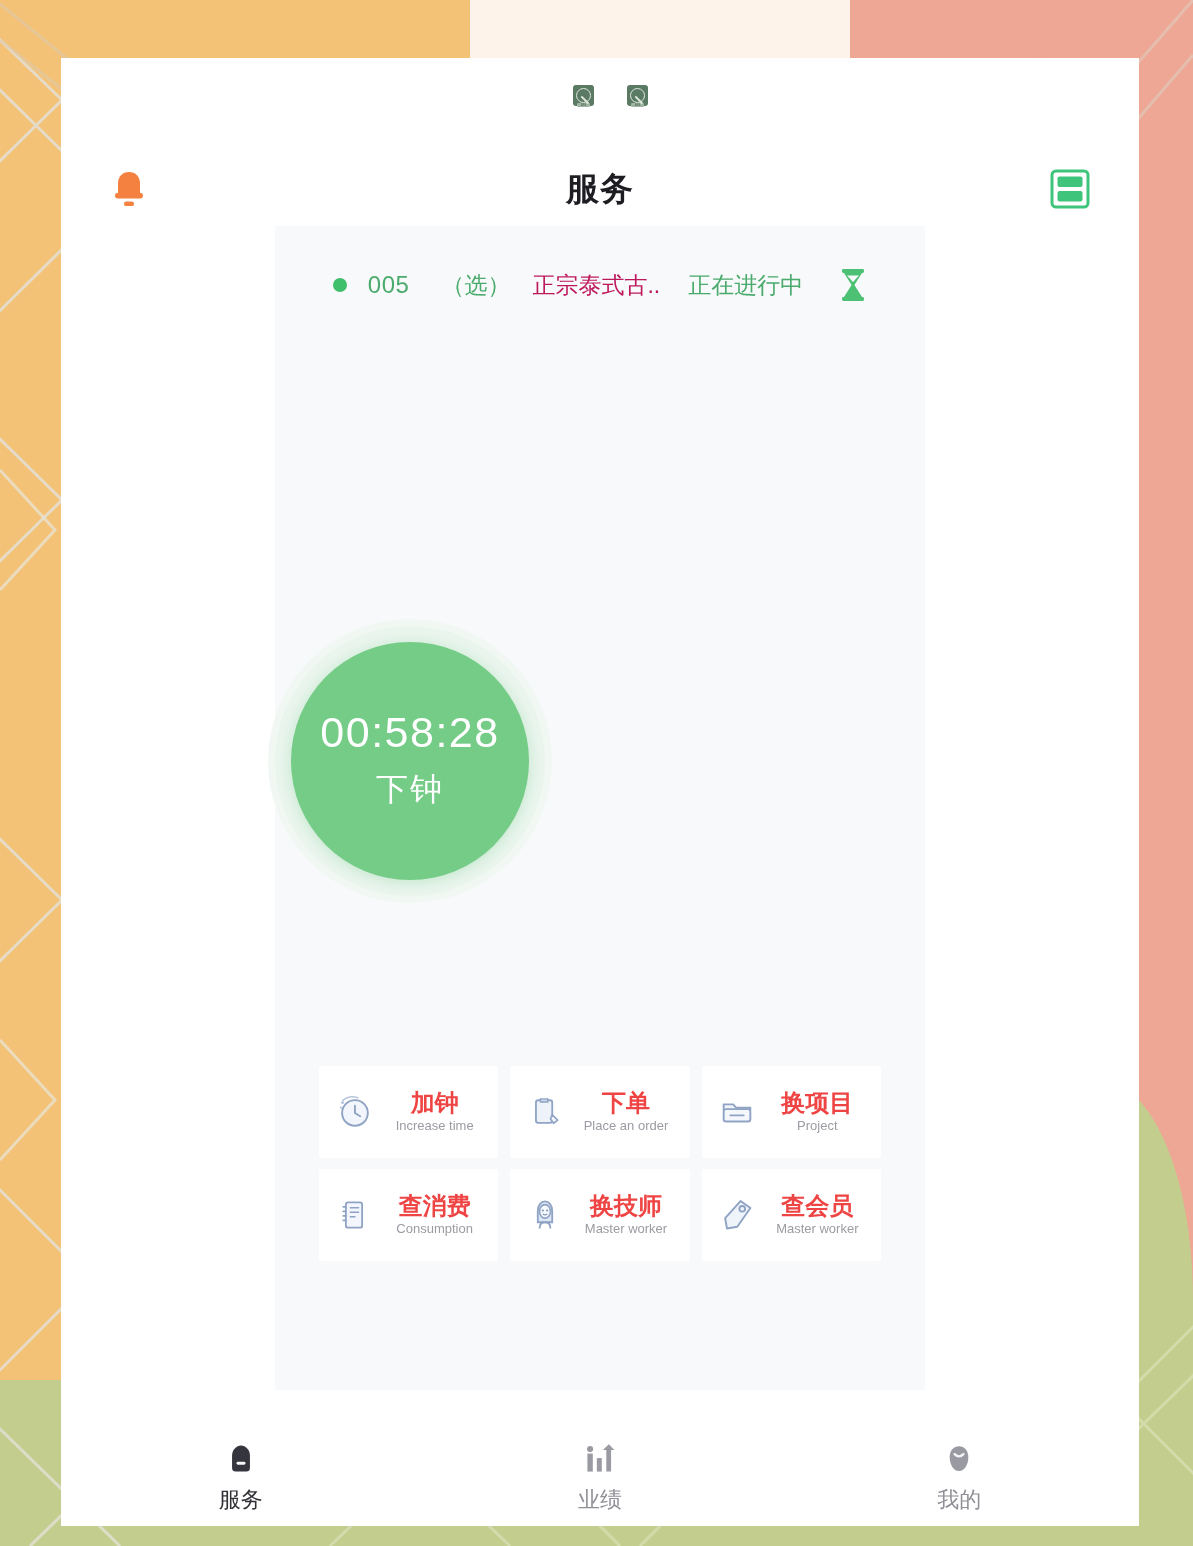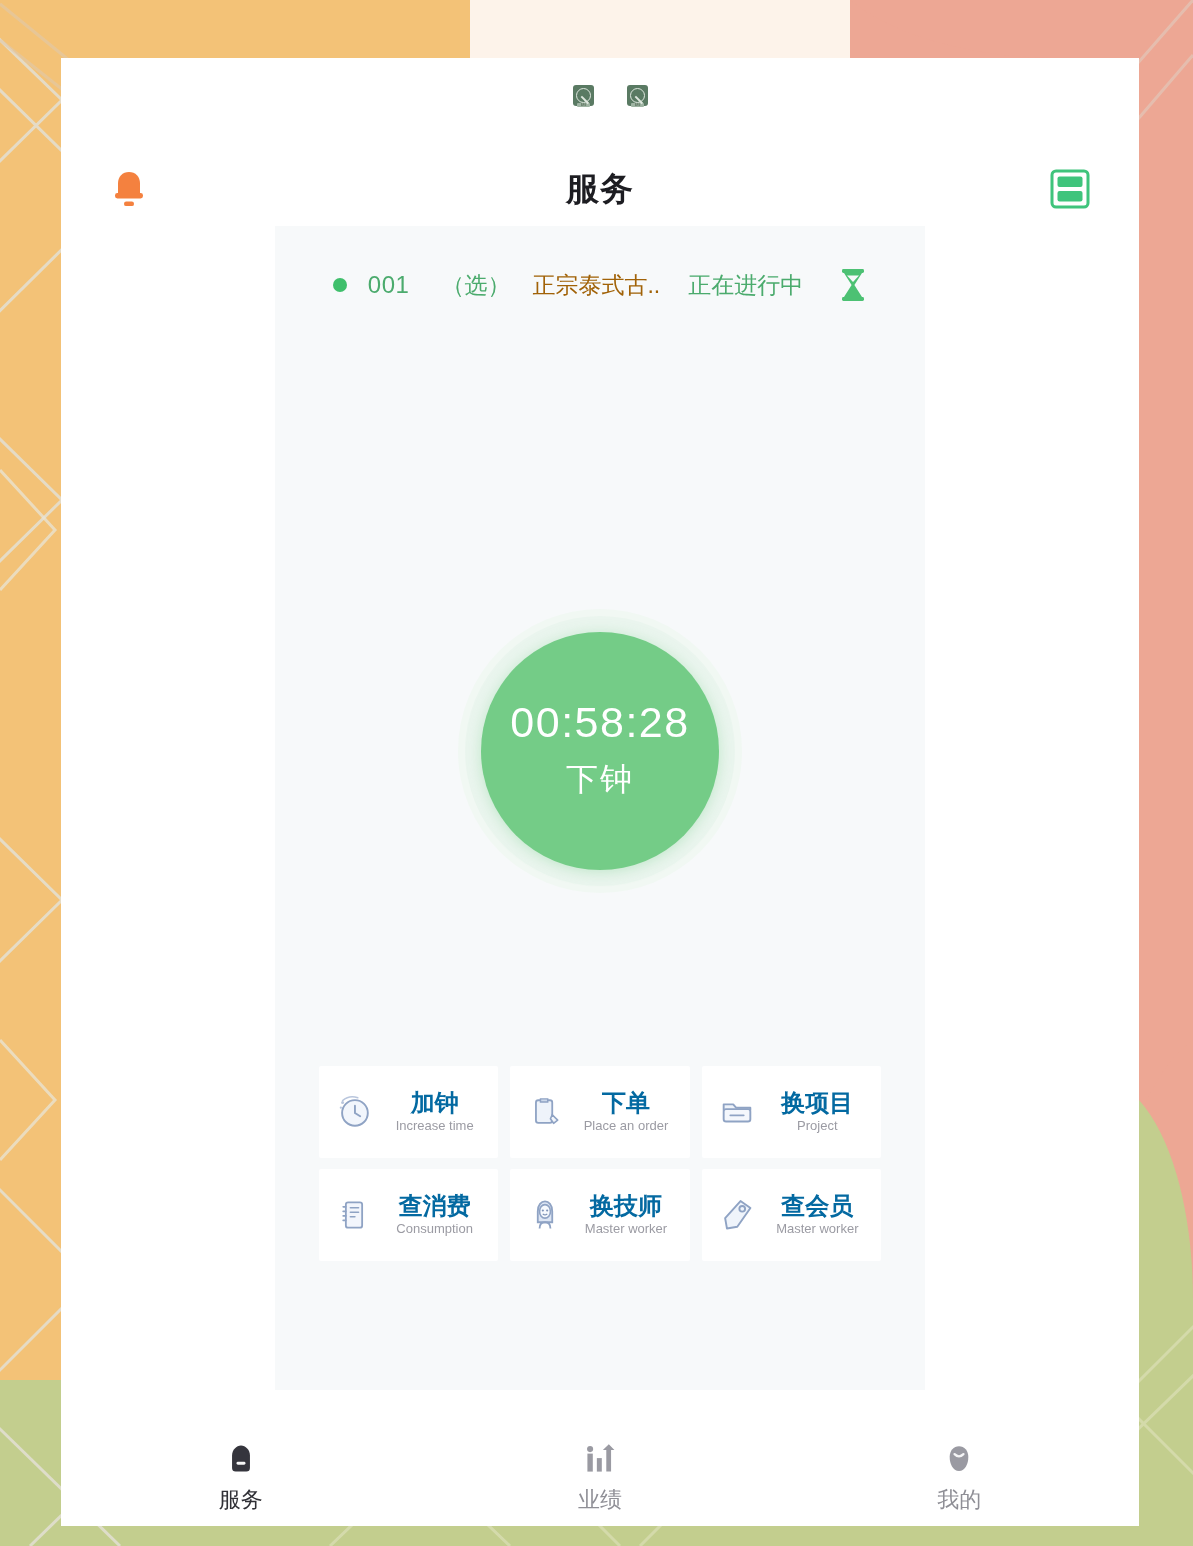--- a/index.html
+++ b/index.html
@@ -92,28 +92,28 @@
     display:flex; align-items:center; justify-content:center;
     gap:0;
     font-size:23px; color:#4aa86a;
   }
   .dot {
     width:14px; height:14px; border-radius:50%;
     background:#3fbf6b; margin-right:21px;
   }
   .os-num { color:#4bab6d; font-size:24px; margin-right:32px; letter-spacing:.5px;}
   .os-tag { color:#4bab6d; font-size:23px; margin-right:22px; }
-  .os-name{ color:#a16207; font-size:23px; margin-right:28px; }
+  .os-name{ color:#be185d; font-size:23px; margin-right:28px; }
   .os-state{ color:#4bab6d; font-size:23px; margin-right:36px;}
   .hourglass { width:28px; height:34px; }
 
   
   .timer-wrap {
-    position:absolute; left:0; right:0; top:390px;
-    display:flex; justify-content:center;
+    position:absolute; left:0; right:0; top:400px;
+    display:flex; justify-content:flex-start;
   }
   .timer-glow {
     width:270px; height:270px; border-radius:50%;
     background:#eaf5ee;
     display:flex; align-items:center; justify-content:center;
     box-shadow:0 0 0 7px #f1f8f3;
   }
   .timer {
     width:238px; height:238px; border-radius:50%;
     background:#74cc87;
@@ -146,21 +146,21 @@
     cursor:pointer;
     border-radius:2px;
   }
   .card-icon {
     width:42px; height:42px; flex:0 0 42px;
     margin-right:6px;
     display:flex; align-items:center; justify-content:center;
   }
   .card-txt { flex:1; text-align:center; padding-right:4px; }
   .card-cn {
-    font-size:24px; font-weight:700; color:#0369a1; line-height:1.1;
+    font-size:24px; font-weight:700; color:#ef4444; line-height:1.1;
     white-space:nowrap;
   }
   .card-en {
     font-size:13px; color:#9b9ba3; margin-top:9px; white-space:nowrap;
   }
 
   
   .tabbar {
     position:absolute; left:0; bottom:0;
     width:100%; height:96px;
@@ -256,21 +256,21 @@
         <rect x="8.5" y="8.5" width="25" height="10.5" rx="2" fill="#3fc47c"></rect>
         <rect x="8.5" y="23" width="25" height="10.5" rx="2" fill="#3fc47c"></rect>
       </svg>
     </div>
   </div>
 
   <div class="panel">
 
     <div class="order-strip">
       <span class="dot"></span>
-      <span class="os-num">001</span>
+      <span class="os-num">005</span>
       <span class="os-tag">（选）</span>
       <span class="os-name">正宗泰式古..</span>
       <span class="os-state">正在进行中</span>
       <span class="hourglass">
         <svg viewBox="0 0 28 34" width="28" height="34">
           <rect x="3" y="1" width="22" height="4" rx="1.4" fill="#4cc173"></rect>
           <rect x="3" y="29" width="22" height="4" rx="1.4" fill="#4cc173"></rect>
           <path d="M5 5 H23 L15.4 17 L23 29 H5 L12.6 17 Z" fill="#4cc173"></path>
           <path d="M8 7.6 H20 L14 14 Z" fill="#f7f9fa"></path>
         </svg>

